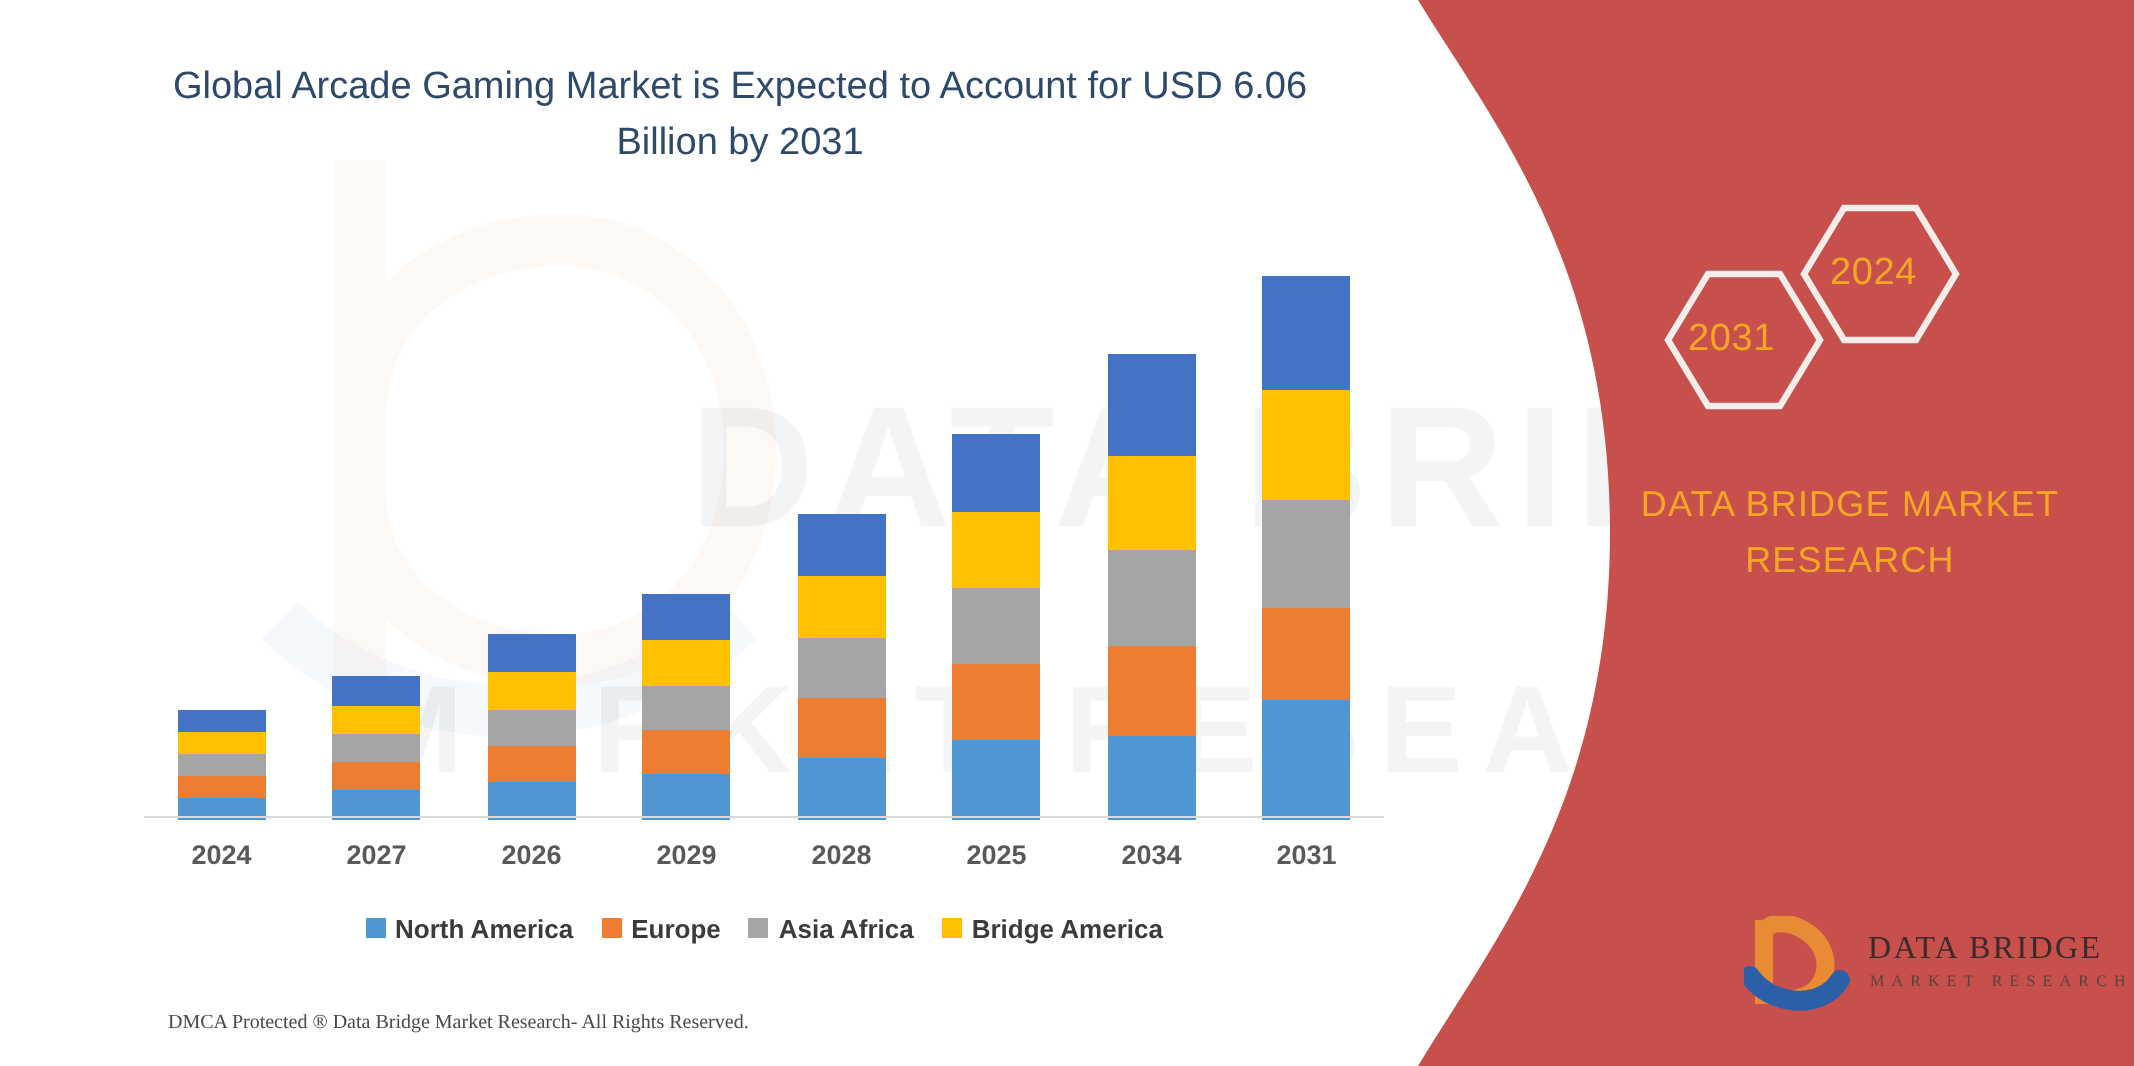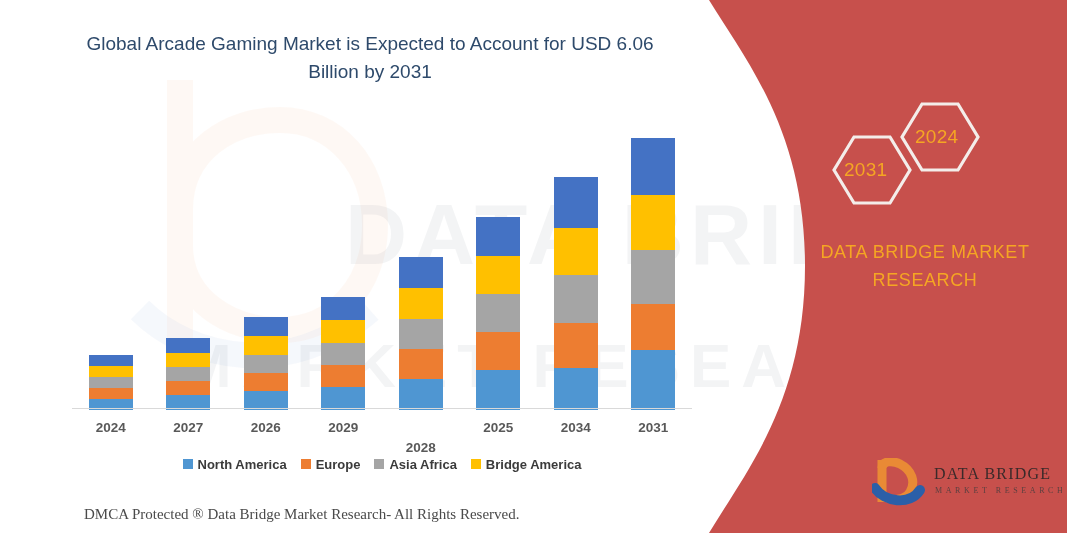--- a/index.html
+++ b/index.html
@@ -150,21 +150,21 @@
 
   
   #footer {
     position:absolute; z-index:3;
     left:0; top:506px;
     width:712px; height:22px;
   }
   .footer-left {
     position:absolute; left:84px; top:0;
     font-family:"Liberation Serif", serif;
-    font-size:15px; color:#4A4A4A;
+    font-size:10px; color:#4A4A4A;
     white-space:nowrap;
   }
   .footer-right {
     position:absolute; left:400px; top:0;
     font-family:"Liberation Serif", serif;
     font-size:10.5px; color:#4A4A4A;
     white-space:nowrap;
   }
 </style>
 </head>
@@ -240,21 +240,21 @@
         <div class="seg" style="background: rgb(255, 192, 0); height: 55px;"></div>
         <div class="seg" style="background: rgb(68, 114, 196); height: 57px;"></div>
       </div>
     </div>
   <div class="axis-line"></div>
   <div class="x-labels">
       <div class="x-label" style="left: 3.75px;">2024</div>
       <div class="x-label" style="left: 81.25px;">2027</div>
       <div class="x-label" style="left: 158.75px;">2026</div>
       <div class="x-label" style="left: 236.25px;">2029</div>
-      <div class="x-label" style="left: 313.75px; margin-top: 20px;">2028</div>
+      <div class="x-label" style="left: 313.75px;">2028</div>
       <div class="x-label" style="left: 391.25px;">2025</div>
       <div class="x-label" style="left: 468.75px;">2034</div>
       <div class="x-label" style="left: 546.25px;">2031</div>
     </div>
 
   <div id="legend">
       <div class="legend-item">
         <span class="legend-swatch" style="background: rgb(79, 150, 210);"></span>
         <span class="legend-text">North America</span>
       </div>

